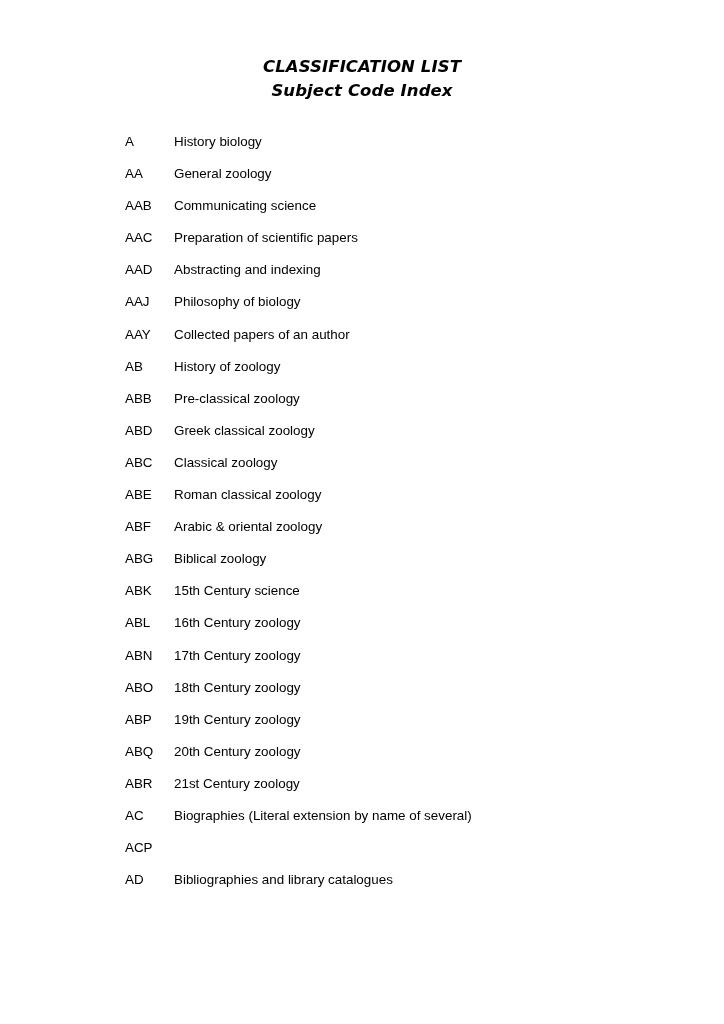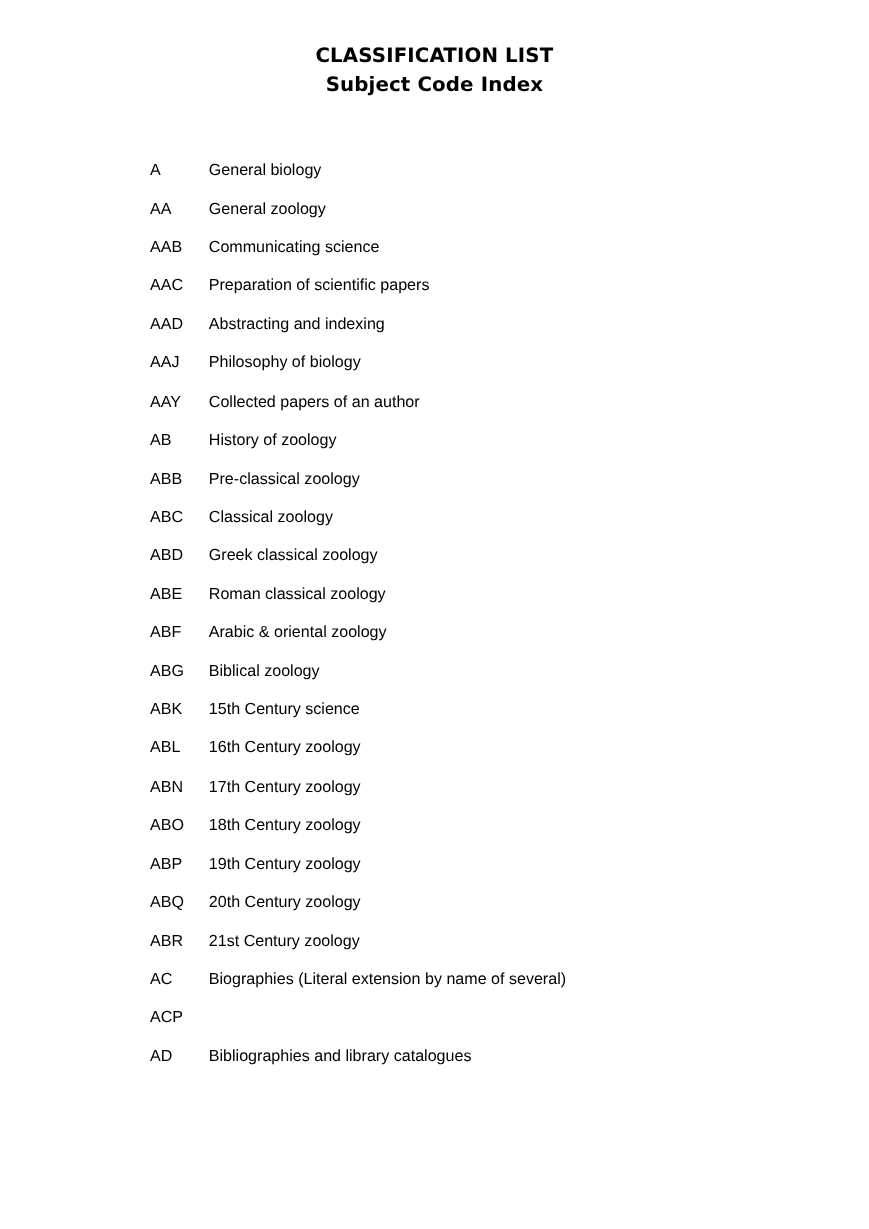--- a/index.html
+++ b/index.html
@@ -27,23 +27,24 @@
     font-family: "DejaVu Sans", sans-serif;
     font-weight: bold;
     font-size: 16.5px;
     letter-spacing: 0.1px;
     line-height: 22px;
     margin: 0;
     padding: 0;
   }
   .title-block {
     position: absolute;
-    top: 36px;
+    top: 56px;
     left: 0;
     right: 0;
+    font-style: italic;
   }
   .title-line-2 {
     margin-top: 2px;
     text-align: center;
   }
   .entry-list {
     position: absolute;
     top: 134px;
     left: 125px;
     right: 40px;
@@ -71,21 +72,21 @@
 <div class="page">
 
   <div class="title-block">
     <div class="doc-title">CLASSIFICATION LIST</div>
     <div class="doc-title title-line-2">Subject Code Index</div>
   </div>
 
   <div class="entry-list">
       <div class="entry">
         <span class="entry-code">A</span>
-        <span class="entry-desc">General biology</span>
+        <span class="entry-desc">History biology</span>
       </div>
       <div class="entry">
         <span class="entry-code">AA</span>
         <span class="entry-desc">General zoology</span>
       </div>
       <div class="entry">
         <span class="entry-code">AAB</span>
         <span class="entry-desc">Communicating science</span>
       </div>
       <div class="entry">
@@ -106,26 +107,26 @@
       </div>
       <div class="entry">
         <span class="entry-code">AB</span>
         <span class="entry-desc">History of zoology</span>
       </div>
       <div class="entry">
         <span class="entry-code">ABB</span>
         <span class="entry-desc">Pre-classical zoology</span>
       </div>
       <div class="entry">
+        <span class="entry-code">ABD</span>
+        <span class="entry-desc">Greek classical zoology</span>
+      </div>
+      <div class="entry">
         <span class="entry-code">ABC</span>
         <span class="entry-desc">Classical zoology</span>
-      </div>
-      <div class="entry">
-        <span class="entry-code">ABD</span>
-        <span class="entry-desc">Greek classical zoology</span>
       </div>
       <div class="entry">
         <span class="entry-code">ABE</span>
         <span class="entry-desc">Roman classical zoology</span>
       </div>
       <div class="entry">
         <span class="entry-code">ABF</span>
         <span class="entry-desc">Arabic &amp; oriental zoology</span>
       </div>
       <div class="entry">

